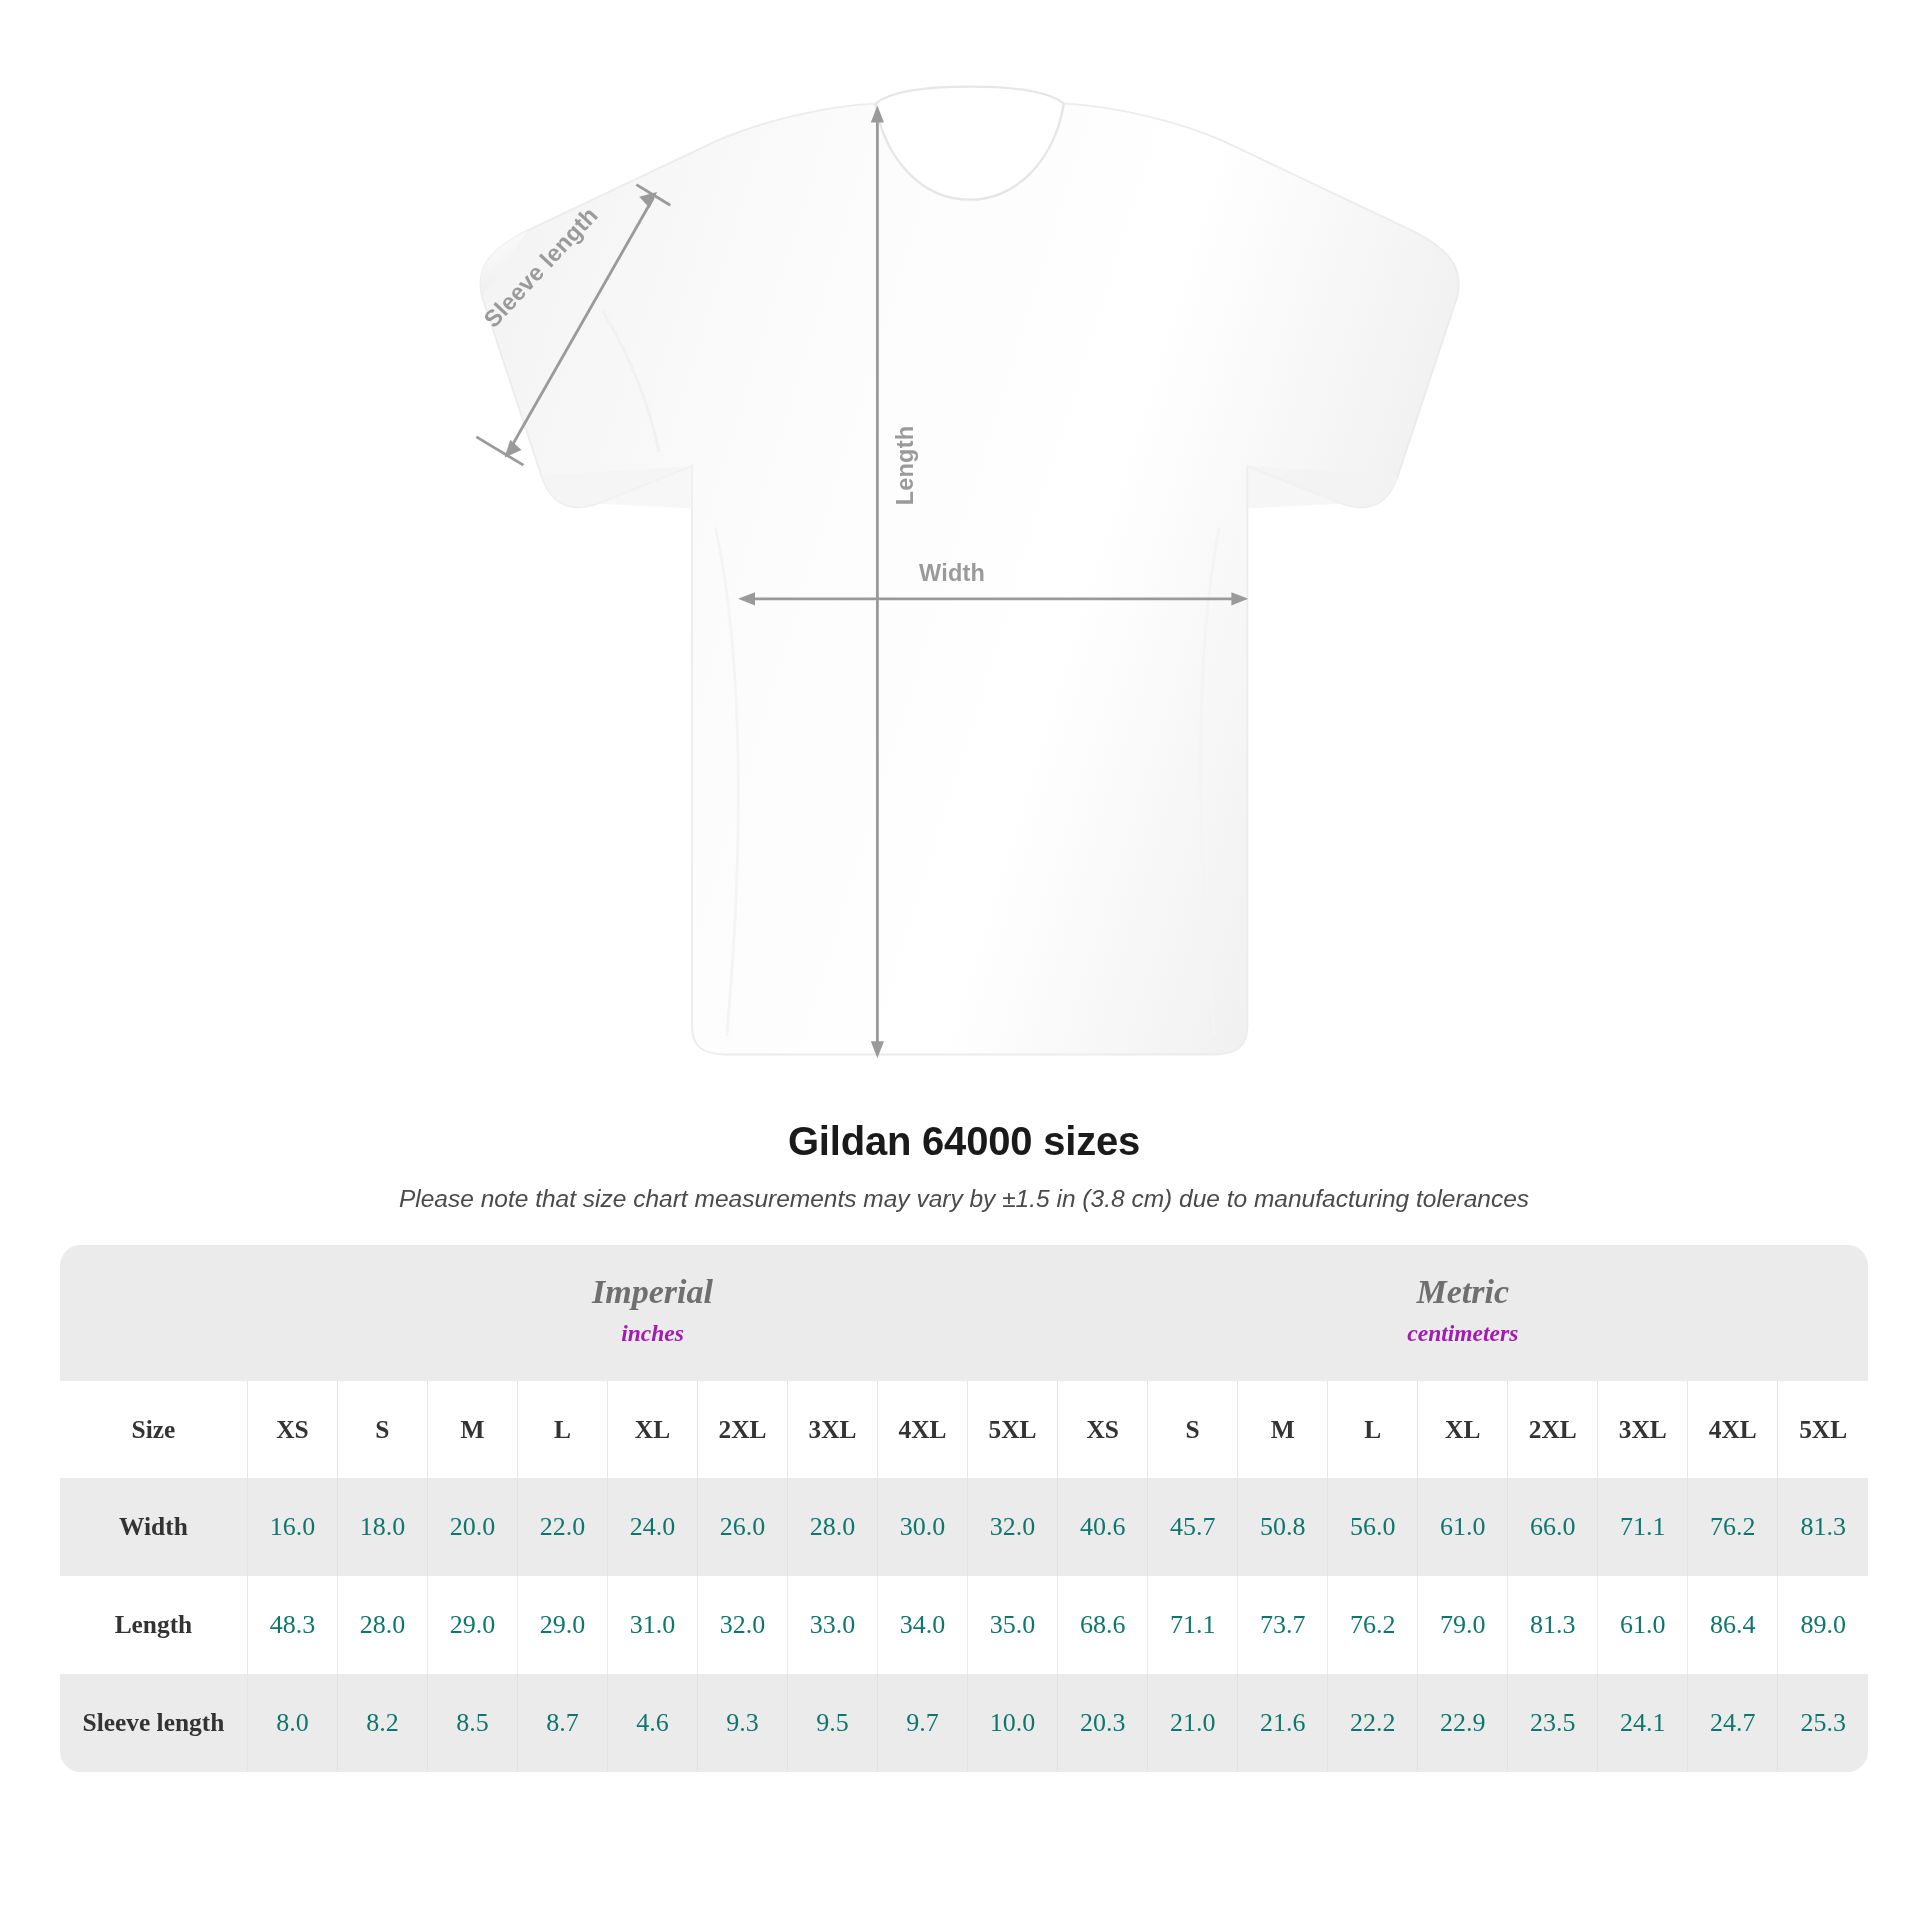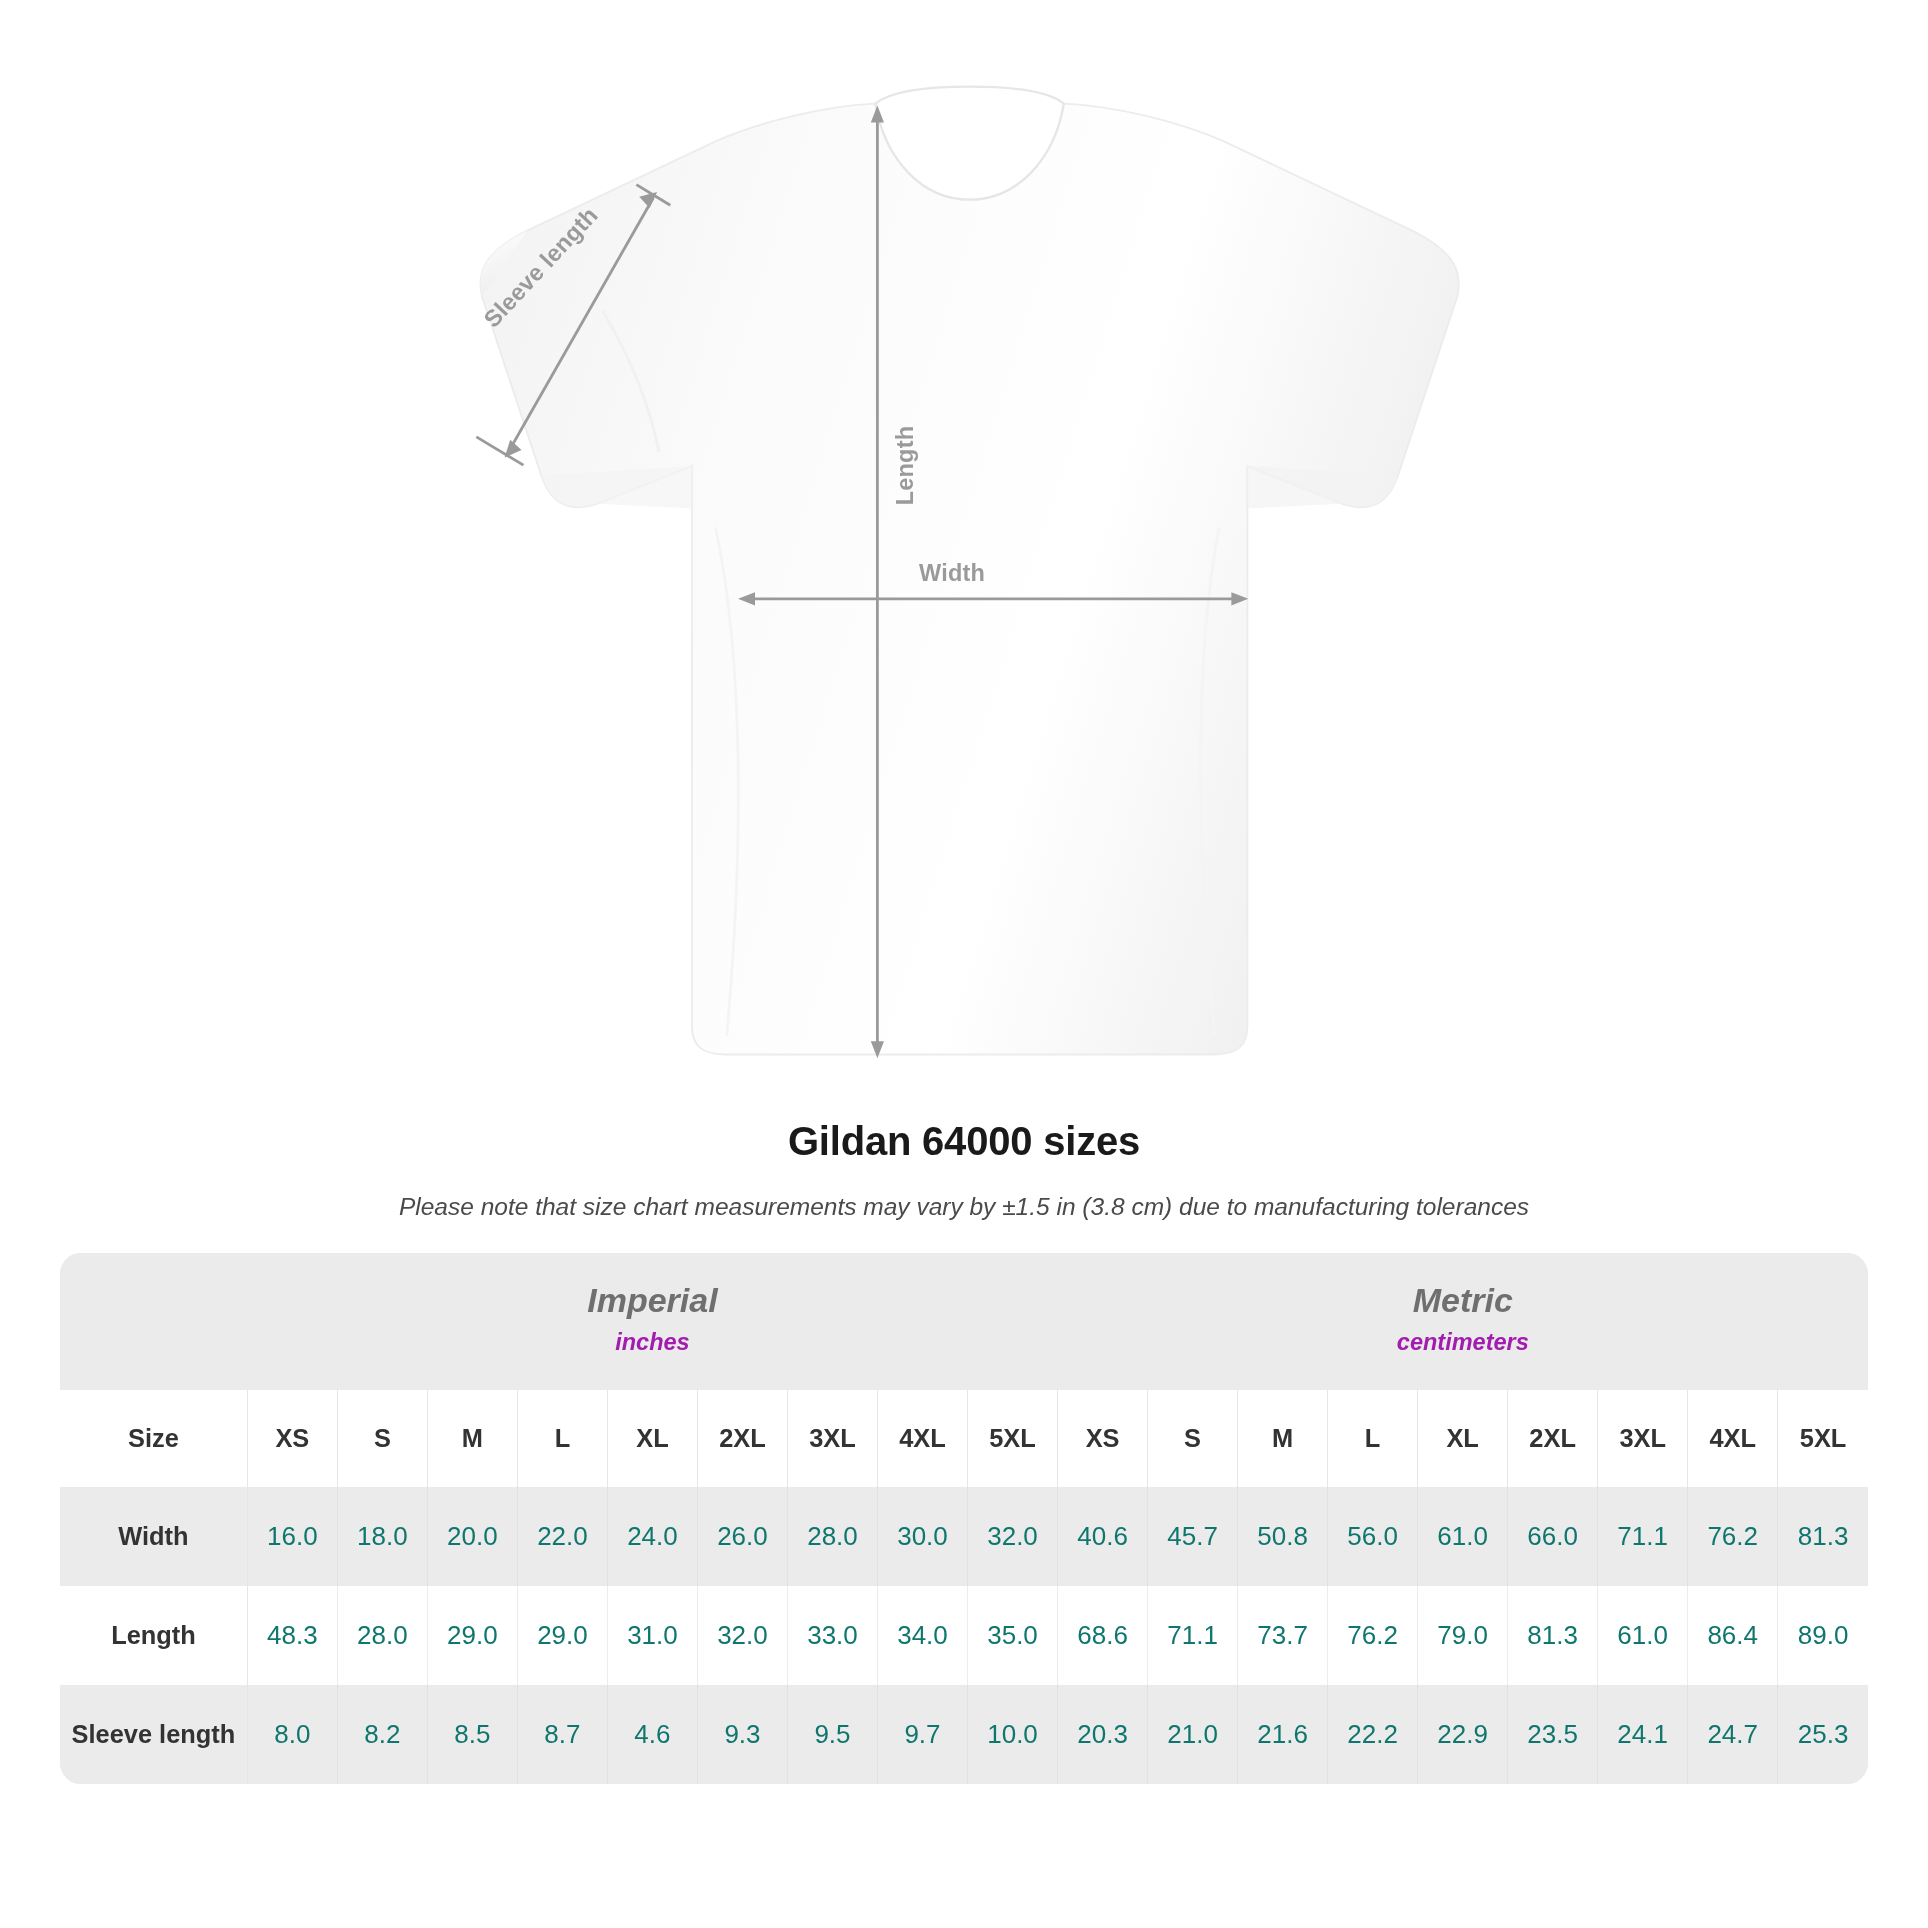--- a/index.html
+++ b/index.html
@@ -51,38 +51,39 @@
     text-align: center;
     margin-top: 7.5px;
   }
   .chart-title {
     font-size: 40px;
     font-weight: bold;
     color: #1a1a1a;
     letter-spacing: -0.2px;
   }
   .chart-note {
-    margin-top: 29px;
+    margin-top: 21px;
     font-size: 24.5px;
     font-style: italic;
     color: #4a4a4a;
   }
 
   
   .table-wrap {
     margin: 32px 60px 0 60px;
     width: 1808px;
     border-radius: 21px;
     overflow: hidden;
     background: #ebebeb;
   }
   table.size-table {
     border-collapse: collapse;
     width: 100%;
     table-layout: fixed;
+    font-family: Liberation Serif, serif;
   }
   table.size-table th, table.size-table td {
     text-align: center;
     vertical-align: middle;
     font-size: 25.4px;
     color: #333;
   }
   
   .unit-row th {
     background: #ebebeb;

